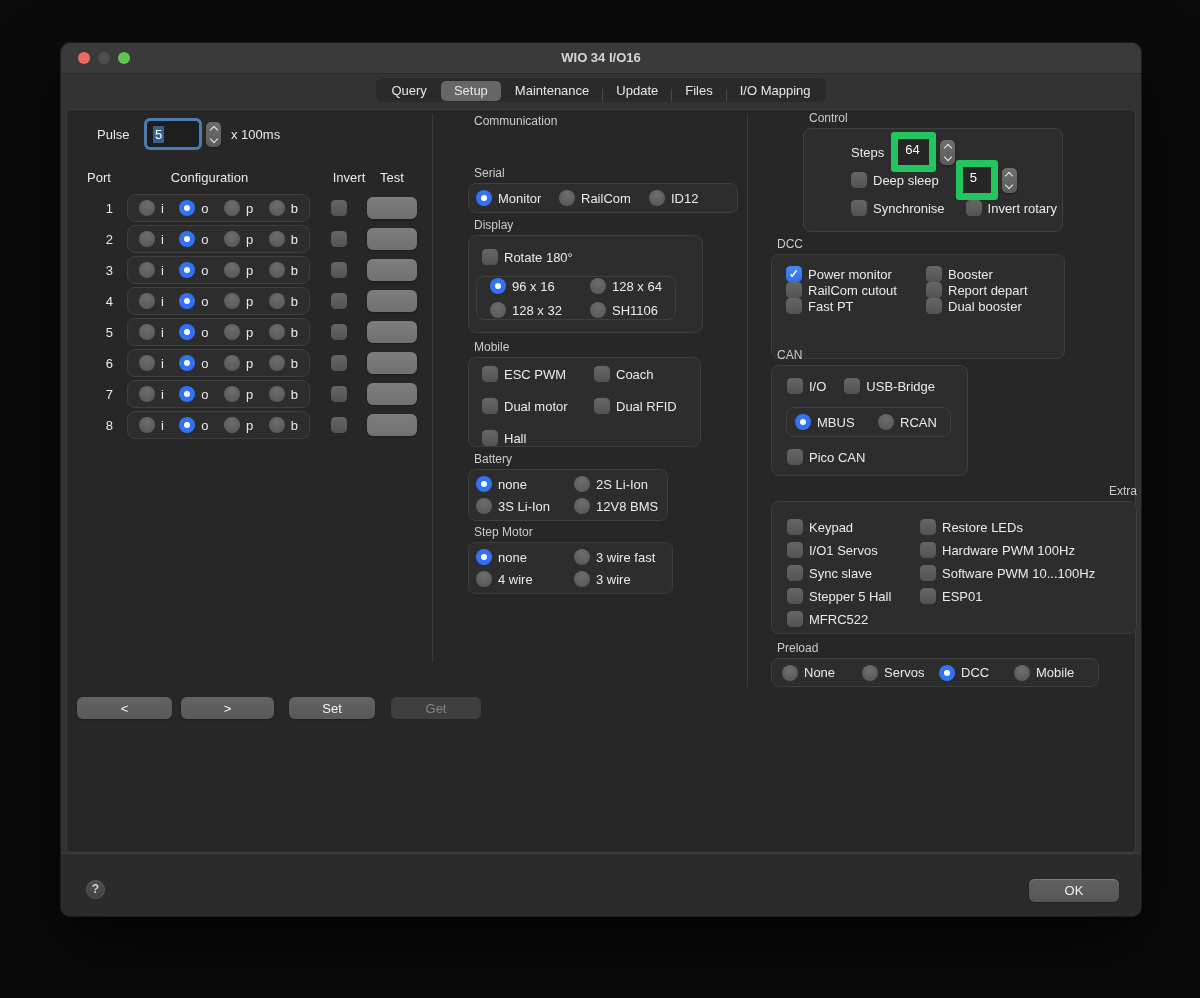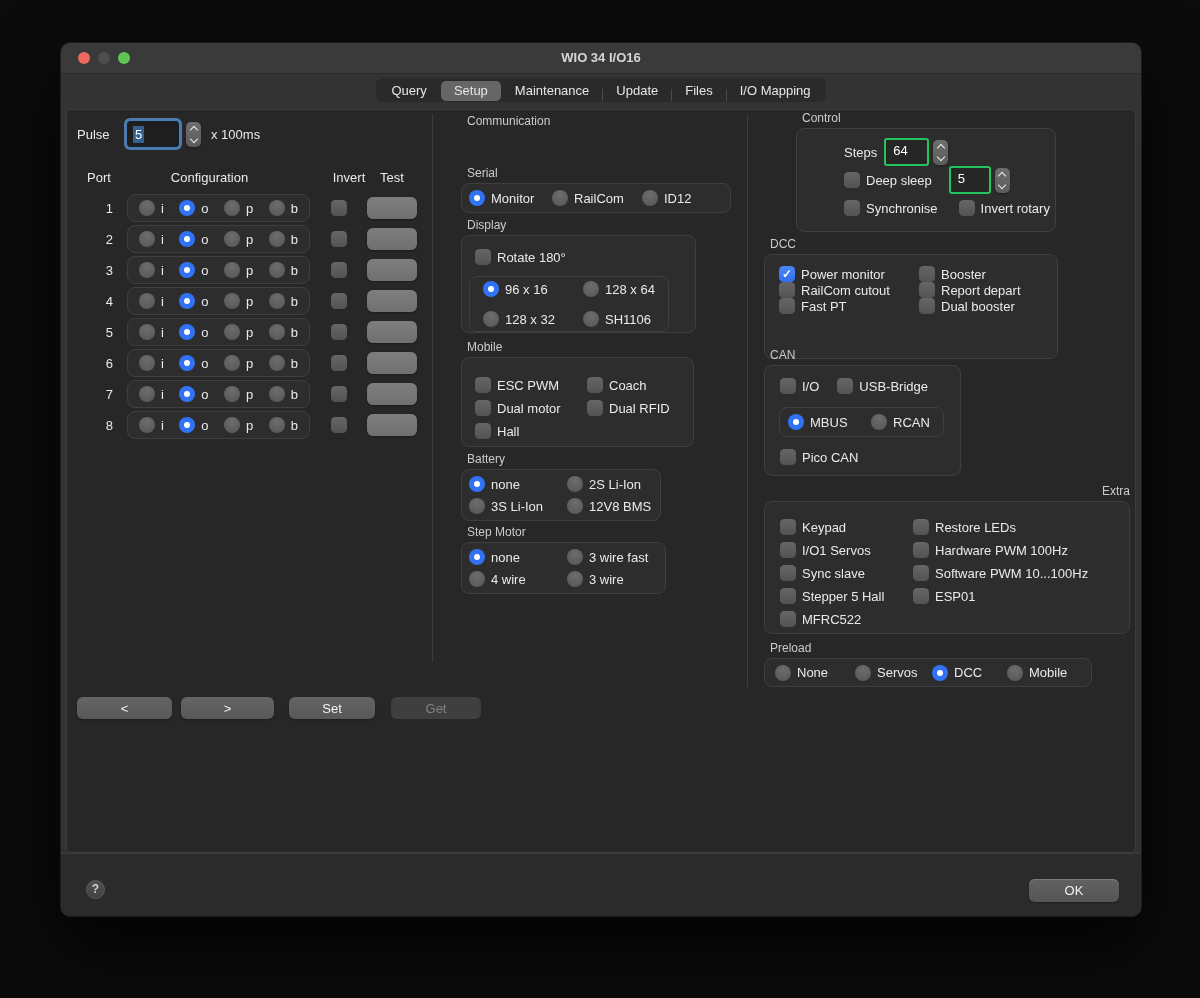--- a/index.html
+++ b/index.html
@@ -24,49 +24,49 @@
   .group-title{font-size:12px;color:#cbcbcb;margin:0 0 3px 6px;white-space:nowrap;}
   .gbox{background:#2d2d2d;border:1px solid #3f3f3f;border-radius:8px;box-sizing:border-box;}
   
   .opt{display:inline-flex;align-items:center;gap:6px;}
   .radio{width:16px;height:16px;border-radius:50%;background:radial-gradient(circle at 50% 30%,#6d6d6d,#555555);position:relative;flex:0 0 16px;}
   .radio.on{background:#3273f6;}
   .radio.on::after{content:"";position:absolute;left:5px;top:5px;width:6px;height:6px;border-radius:50%;background:#ffffff;}
   .checkbox{width:16px;height:16px;border-radius:4.5px;background:linear-gradient(#666666,#535353);flex:0 0 16px;}
   .checkbox.on{background:linear-gradient(#4a88f8,#2f6ef0);}
   .checkbox.on::after{content:"✓";display:block;text-align:center;line-height:16px;font-size:12px;font-weight:bold;color:#ffffff;}
-  .tfield{display:inline-block;background:#262626;border:2px solid #22c55e;border-radius:3px;color:#ffffff;font-size:13px;height:28px;line-height:22px;padding:0 0 0 7px;box-sizing:border-box;}
+  .tfield{display:inline-block;background:#262626;border:7px solid #22c55e;border-radius:3px;color:#ffffff;font-size:13px;height:40px;line-height:22px;padding:0 0 0 7px;box-sizing:border-box;}
   .stepper{width:15px;height:25px;border-radius:5px;background:linear-gradient(#6e6e6e,#5b5b5b);display:inline-flex;flex-direction:column;align-items:center;justify-content:center;box-shadow:0 1px 2px rgba(0,0,0,.35);}
   .chev{width:5px;height:5px;border-left:1.6px solid #ededed;border-top:1.6px solid #ededed;}
   .chev.up{transform:rotate(45deg);margin-bottom:3px;margin-top:2px;}
   .chev.down{transform:rotate(225deg);margin-bottom:2px;}
   
   .col-left{position:absolute;left:10px;top:10px;width:355px;}
   .pulse-row{display:flex;align-items:center;height:28px;}
-  .pulse-lbl{margin-left:0;width:42px;}
+  .pulse-lbl{margin-left:20px;width:42px;}
   .pulse-field{width:52px;height:26px;line-height:26px;background:#1e1e1e;border:1px solid #123;border-radius:3px;box-shadow:0 0 0 3px #4d7bae;margin-left:8px;padding-left:5px;box-sizing:border-box;font-size:13px;color:#fff;}
   .pulse-field .sel{background:#35608f;padding:1px 2px;}
   .pulse-stepper{margin-left:7px;}
   .pulse-unit{margin-left:10px;}
   .port-headers{position:relative;height:16px;margin-top:22px;}
   .port-headers .lbl{position:absolute;}
   .h-port{left:10px;}
   .h-config{left:41px;width:183px;text-align:center;}
   .h-invert{left:237px;width:70px;text-align:center;}
   .h-test{left:290px;width:50px;text-align:center;}
   .ports{margin-top:8px;}
   .port-row{display:flex;align-items:center;height:28px;margin-bottom:3px;}
   .port-num{width:36px;text-align:right;font-size:13px;color:#eaeaea;}
   .port-box{margin-left:14px;width:183px;height:28px;display:flex;align-items:center;justify-content:space-between;padding:0 11px;}
   .port-invert{margin-left:21px;display:flex;align-items:center;}
   .test-btn{margin-left:20px;width:50px;height:22px;border:none;border-radius:6px;background:linear-gradient(#7e7e7e,#707070);box-shadow:0 1px 2px rgba(0,0,0,.3);}
   
   .col-mid{position:absolute;left:390px;top:0;width:300px;}
   .col-right{position:absolute;left:693px;top:0;width:370px;}
-  .sec{position:absolute;left:4px;}
+  .sec{position:absolute;left:11px;}
   
   .ogrid{display:grid;align-items:center;}
   
   .footer-btn{position:absolute;height:22px;border:none;border-radius:6px;background:linear-gradient(#646464,#585858);color:#f2f2f2;font-size:13px;font-family:inherit;box-shadow:0 1px 2px rgba(0,0,0,.3);}
   .footer-btn.disabled{background:#3f3f3f;color:#828282;box-shadow:none;}
   
   .bottombar{position:absolute;left:0;right:0;bottom:0;height:62px;background:#2b2b2b;border-top:1px solid #3e3e3e;border-radius:0 0 10px 10px;}
   .help-btn{position:absolute;left:25px;top:26px;width:19px;height:19px;border-radius:50%;border:1px solid #5a5a5a;background:linear-gradient(#515151,#414141);color:#d0d0d0;font-size:12px;font-weight:bold;line-height:17px;text-align:center;padding:0;font-family:inherit;}
   .ok-btn{position:absolute;right:22px;top:25px;width:90px;height:23px;border:none;border-radius:6px;background:linear-gradient(#626262,#555555);box-shadow:inset 0 1px 0 #7a7a7a,0 1px 2px rgba(0,0,0,.3);color:#f0f0f0;font-size:13px;font-family:inherit;}
   .ctl-row{display:flex;align-items:center;height:26px;margin-bottom:2px;margin-left:32px;}
@@ -349,21 +349,21 @@
           </div>
       </div>
 
       <div class="sec" style="top:108px;">
         <div class="group-title">Display</div>
         <div class="gbox" style="width:235px;height:98px;padding:13px 0 0 13px;">
           <span class="opt">
             <span class="checkbox"></span>
             <span class="lbl">Rotate 180°</span>
           </span>
-          <div class="gbox ogrid" style="width:200px;height:56px;margin:7px 0 0 -6px;padding-left:13px;grid-template-columns:100px auto;row-gap:6px;">
+          <div class="gbox ogrid" style="width:200px;height:44px;margin:7px 0 0 -6px;padding-left:13px;grid-template-columns:100px auto;row-gap:6px;">
               <span class="opt">
                 <span class="radio on"></span>
                 <span class="lbl">96 x 16</span>
               </span>
               <span class="opt">
                 <span class="radio"></span>
                 <span class="lbl">128 x 64</span>
               </span>
               <span class="opt">
                 <span class="radio"></span>
@@ -372,21 +372,21 @@
               <span class="opt">
                 <span class="radio"></span>
                 <span class="lbl">SH1106</span>
               </span>
             </div>
         </div>
       </div>
 
       <div class="sec" style="top:230px;">
         <div class="group-title">Mobile</div>
-        <div class="gbox ogrid" style="width:233px;height:90px;padding:19px 0 0 13px;grid-template-columns:112px auto;row-gap:7px;align-content:start;">
+        <div class="gbox ogrid" style="width:233px;height:90px;padding:8px 0 0 13px;grid-template-columns:112px auto;row-gap:16px;align-content:start;">
             <span class="opt">
               <span class="checkbox"></span>
               <span class="lbl">ESC PWM</span>
             </span>
             <span class="opt">
               <span class="checkbox"></span>
               <span class="lbl">Coach</span>
             </span>
             <span class="opt">
               <span class="checkbox"></span>

